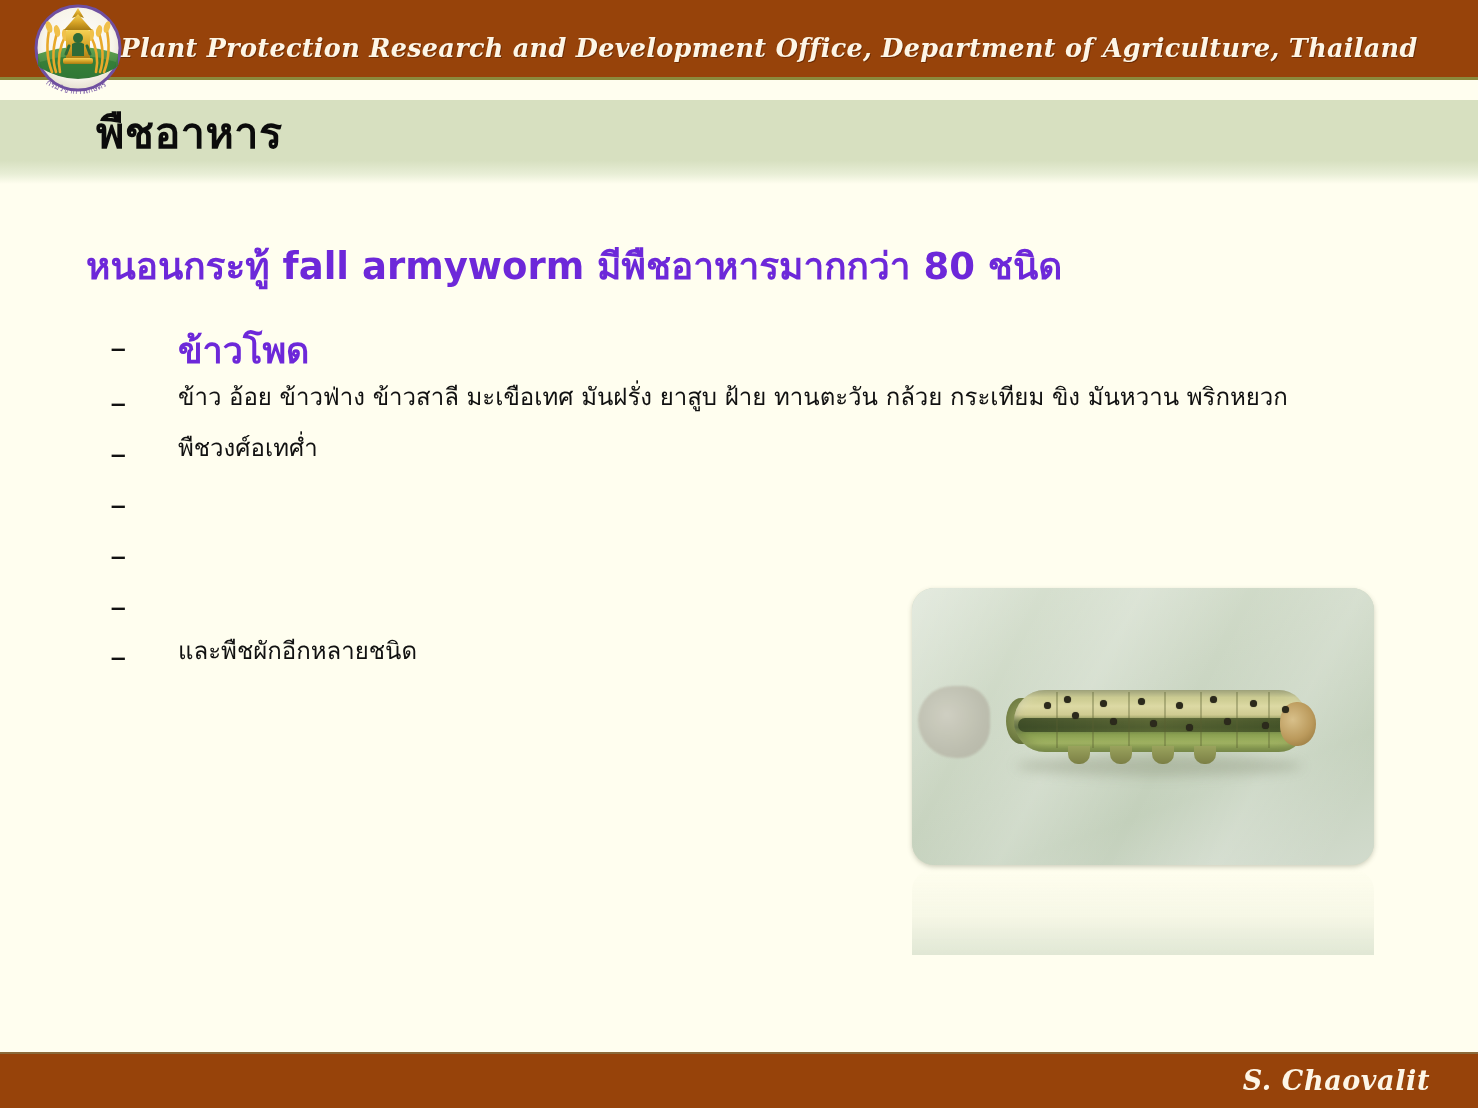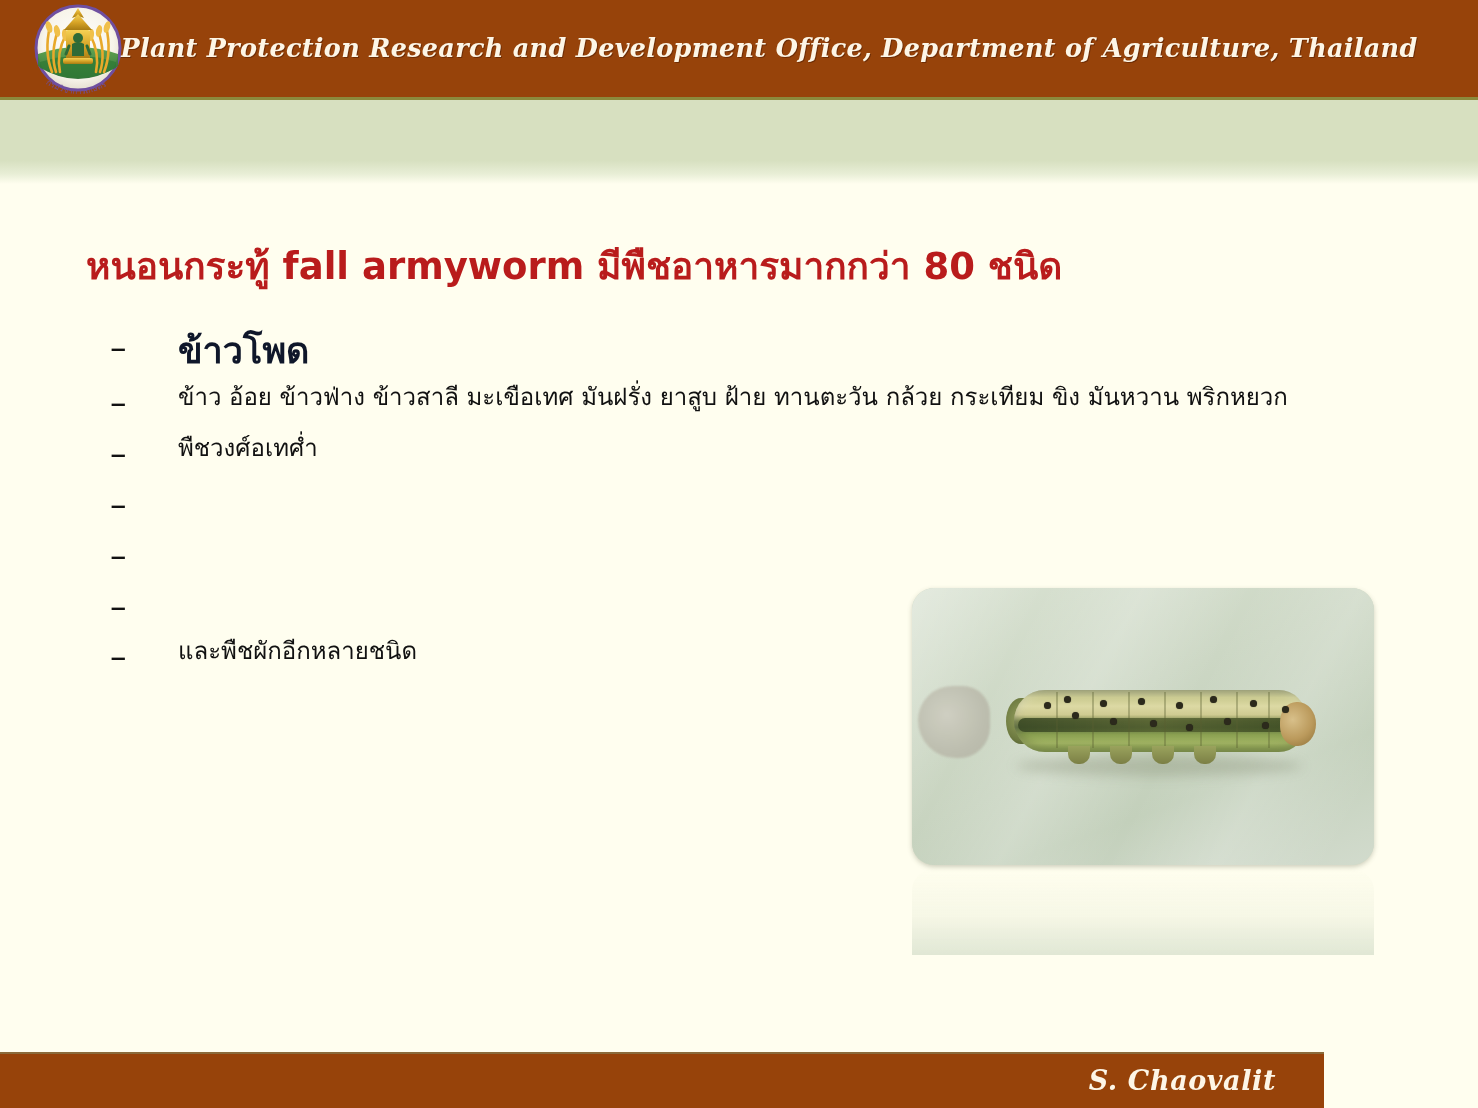--- a/index.html
+++ b/index.html
@@ -22,21 +22,21 @@
     height: 1108px;
     background: #fffeef;
     overflow: hidden;
   }
 
   
   .header-band {
     position: absolute;
     left: 0; top: 0;
     width: 1478px;
-    height: 97px;
+    height: 77px;
     background: #97430a;
     overflow: visible;
   }
   .header-band::after {
     content: "";
     position: absolute;
     left: 0; bottom: -3px;
     width: 100%;
     height: 3px;
     background: #8b8a3c;
@@ -91,21 +91,21 @@
     left: 0; top: 185px;
     width: 1478px;
     height: 868px;
   }
 
   .lead-line {
     position: absolute;
     left: 86px; top: 62px;
     font-size: 37px;
     font-weight: bold;
-    color: #b91c1c;
+    color: #6d28d9;
     white-space: nowrap;
     line-height: 1.1;
   }
 
   .bullets {
     position: absolute;
     left: 110px;
     top: 140px;
     width: 1260px;
   }
@@ -121,21 +121,21 @@
     color: #111;
     line-height: 1.42;
     font-family: "DejaVu Sans", "Liberation Sans", sans-serif;
   }
   .btext {
     font-size: 24px;
     color: #111;
     line-height: 1.42;
   }
   .btext.red {
-    color: #0f172a;
+    color: #6d28d9;
     font-weight: bold;
     font-size: 36px;
     text-align: right;
   }
   .btext.wrap {
     max-width: 1150px;
   }
 
   
   .photo-wrap {
@@ -257,21 +257,21 @@
     border-radius: 0 0 22px 22px;
     background: linear-gradient(to bottom, rgba(205,216,195,0.62) 0%, rgba(225,232,210,0.30) 45%, rgba(255,254,239,0) 100%);
     transform: scaleY(-1);
     filter: blur(0.6px);
   }
 
   
   .footer-band {
     position: absolute;
     left: 0; top: 1054px;
-    width: 1324px;
+    width: 1478px;
     height: 54px;
     background: #97430a;
   }
   .footer-band::before {
     content: "";
     position: absolute;
     left: 0; top: -2px;
     width: 100%;
     height: 2px;
     background: #8b6a3a;
@@ -355,20 +355,21 @@
       <path d="M47 50 L44 58 M65 50 L68 58" stroke="#2f6b37" stroke-width="3" stroke-linecap="round"></path>
 
       <path id="arcPath" d="M18 84 Q56 112 94 84" fill="none"></path>
       <text font-size="8" fill="#6f4fa0" font-family="DejaVu Sans, sans-serif">
         <textPath href="#arcPath" startOffset="8%">กรมวิชาการเกษตร</textPath>
       </text>
     </svg>
   </div>
 
   <div class="title-bar"></div>
+  <div class="page-title">พืชอาหาร</div>
 
   <div class="content">
 
     <div class="lead-line">หนอนกระทู้ fall armyworm  มีพืชอาหารมากกว่า 80 ชนิด</div>
 
     <div class="bullets">
 
       <div class="bullet-row">
         <span class="dash">–</span>
         <span class="btext red">ข้าวโพด</span>

